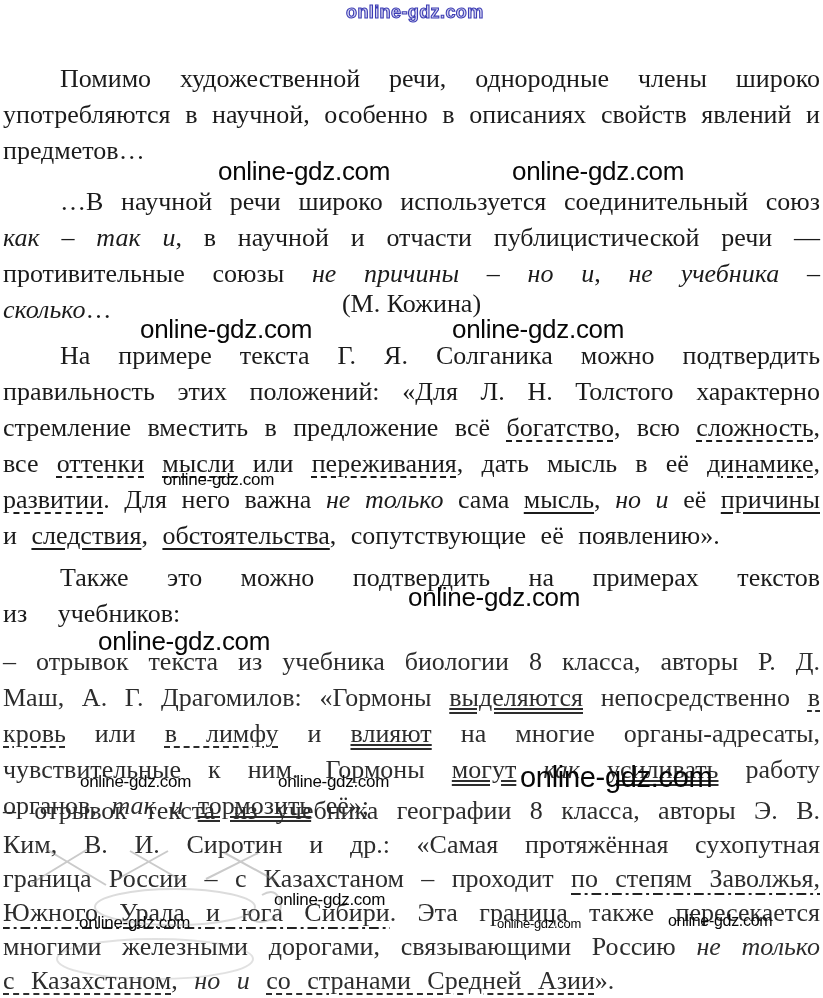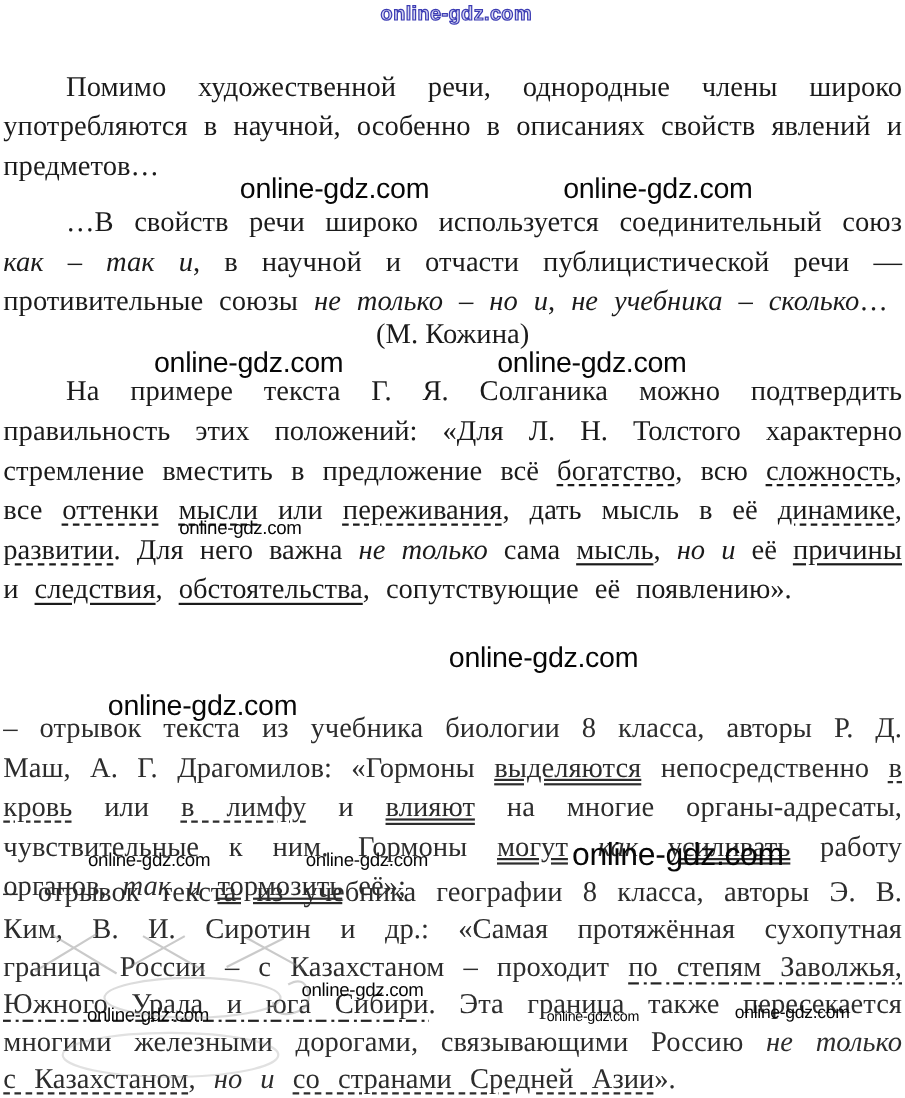--- a/index.html
+++ b/index.html
@@ -62,31 +62,32 @@
 <div class="page">
 
   <span class="wm wm-outline" style="left:346px;top:3px;">online-gdz.com</span>
 
 
   <p class="blk para indent" style="top:61px;"><span>Помимо художественной речи, однородные члены широко употребляются в научной, особенно в описаниях свойств явлений и предметов…</span></p>
 
   <span class="wm wm-26" style="left:218px;top:158px;">online-gdz.com</span>
   <span class="wm wm-26" style="left:512px;top:158px;">online-gdz.com</span>
 
-  <p class="blk para indent" style="top:184px;"><span>…В свойств речи широко используется соединительный союз </span><span class="s-italic">как – так и</span><span>, в научной и отчасти публицистической речи — противительные союзы </span><span class="s-italic">не только – но и</span><span>, </span><span class="s-italic">не учебника – сколько</span><span>…</span></p>
+  <p class="blk para indent" style="top:184px;"><span>…В научной речи широко используется соединительный союз </span><span class="s-italic">как – так и</span><span>, в научной и отчасти публицистической речи — противительные союзы </span><span class="s-italic">не причины – но и</span><span>, </span><span class="s-italic">не учебника – сколько</span><span>…</span></p>
 
   <div class="blk credit" style="top:290px;">(М. Кожина)</div>
 
   <span class="wm wm-26" style="left:140px;top:316px;">online-gdz.com</span>
   <span class="wm wm-26" style="left:452px;top:316px;">online-gdz.com</span>
 
   <p class="blk para indent" style="top:338px;"><span>На примере текста Г. Я. Солганика можно подтвердить правильность этих положений: «Для Л. Н. Толстого характерно стремление вместить в предложение всё </span><span class="s-u-dashed">богатство</span><span>, всю </span><span class="s-u-dashed">сложность</span><span>, все </span><span class="s-u-dashed">оттенки</span><span> </span><span class="s-u-dashed">мысли</span><span> или </span><span class="s-u-dashed">переживания</span><span>, дать мысль в её </span><span class="s-u-dashed">динамике</span><span>, </span><span class="s-u-dashed">развитии</span><span>. Для него важна </span><span class="s-italic">не только</span><span> сама </span><span class="s-u-solid">мысль</span><span>, </span><span class="s-italic">но и</span><span> её </span><span class="s-u-solid">причины</span><span> и </span><span class="s-u-solid">следствия</span><span>, </span><span class="s-u-solid">обстоятельства</span><span>, сопутствующие её появлению».</span></p>
 
   <span class="wm wm-17" style="left:163px;top:471px;">online-gdz.com</span>
 
+  <p class="blk para indent p-also" style="top:560px;"><span>Также это можно подтвердить на примерах текстов из учебников:</span></p>
 
   <span class="wm wm-26" style="left:408px;top:584px;">online-gdz.com</span>
   <span class="wm wm-26" style="left:98px;top:628px;">online-gdz.com</span>
 
   <p class="blk para bullet" style="top:644px;"><span>– отрывок текста из учебника биологии 8 класса, авторы Р. Д. Маш, А. Г. Драгомилов: «Гормоны </span><span class="s-u-double">выделяются</span><span> непосредственно </span><span class="s-u-dashed">в кровь</span><span> или </span><span class="s-u-dashed">в лимфу</span><span> и </span><span class="s-u-double">влияют</span><span> на многие органы-адресаты, чувствительные к ним. Гормоны </span><span class="s-u-double">могут</span><span> </span><span class="s-italic">как</span><span> </span><span class="s-u-double">усиливать</span><span> работу органов, </span><span class="s-italic">так и</span><span> </span><span class="s-u-double">тормозить</span><span> её»;</span></p>
 
   <span class="wm wm-17" style="left:80px;top:773px;">online-gdz.com</span>
   <span class="wm wm-17" style="left:278px;top:773px;">online-gdz.com</span>
   <span class="wm wm-29" style="left:520px;top:763px;">online-gdz.com</span>
 

